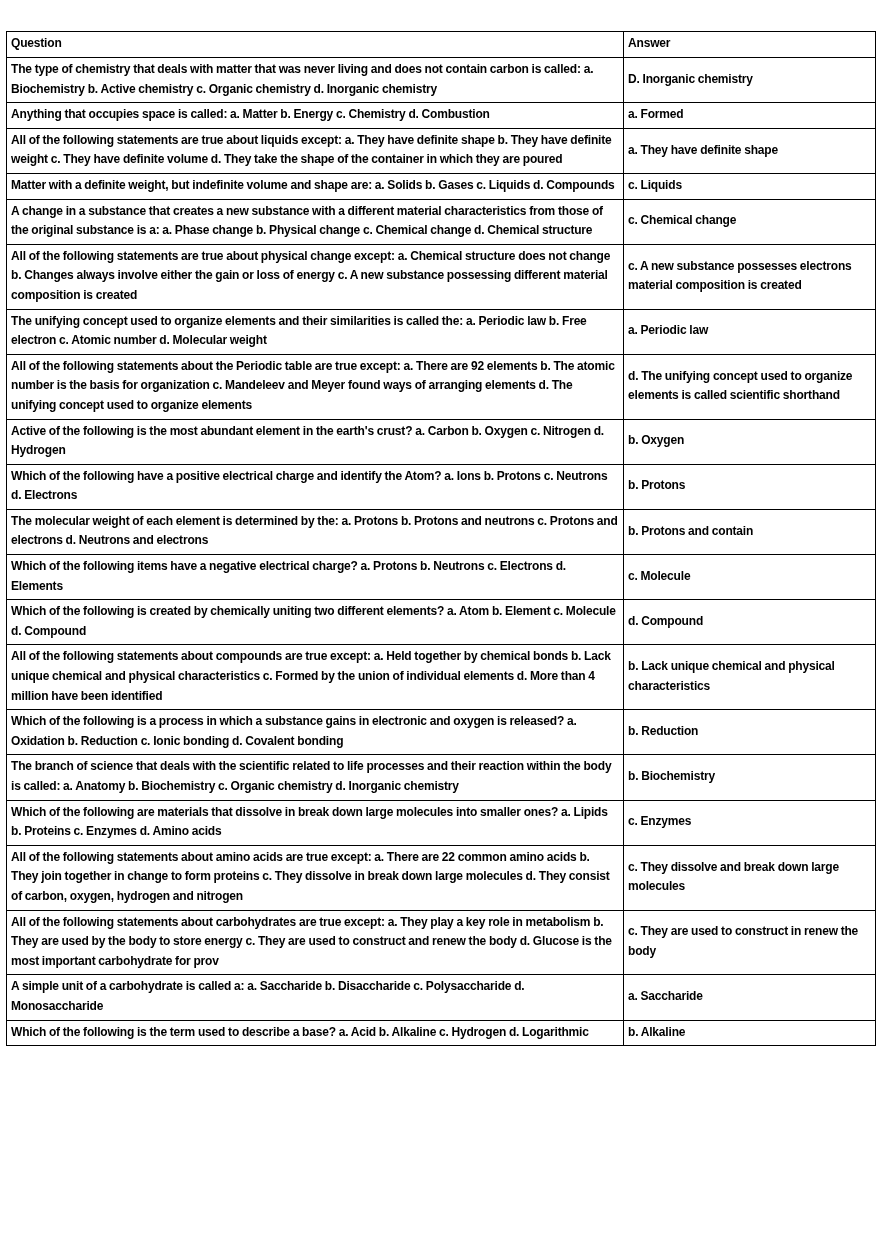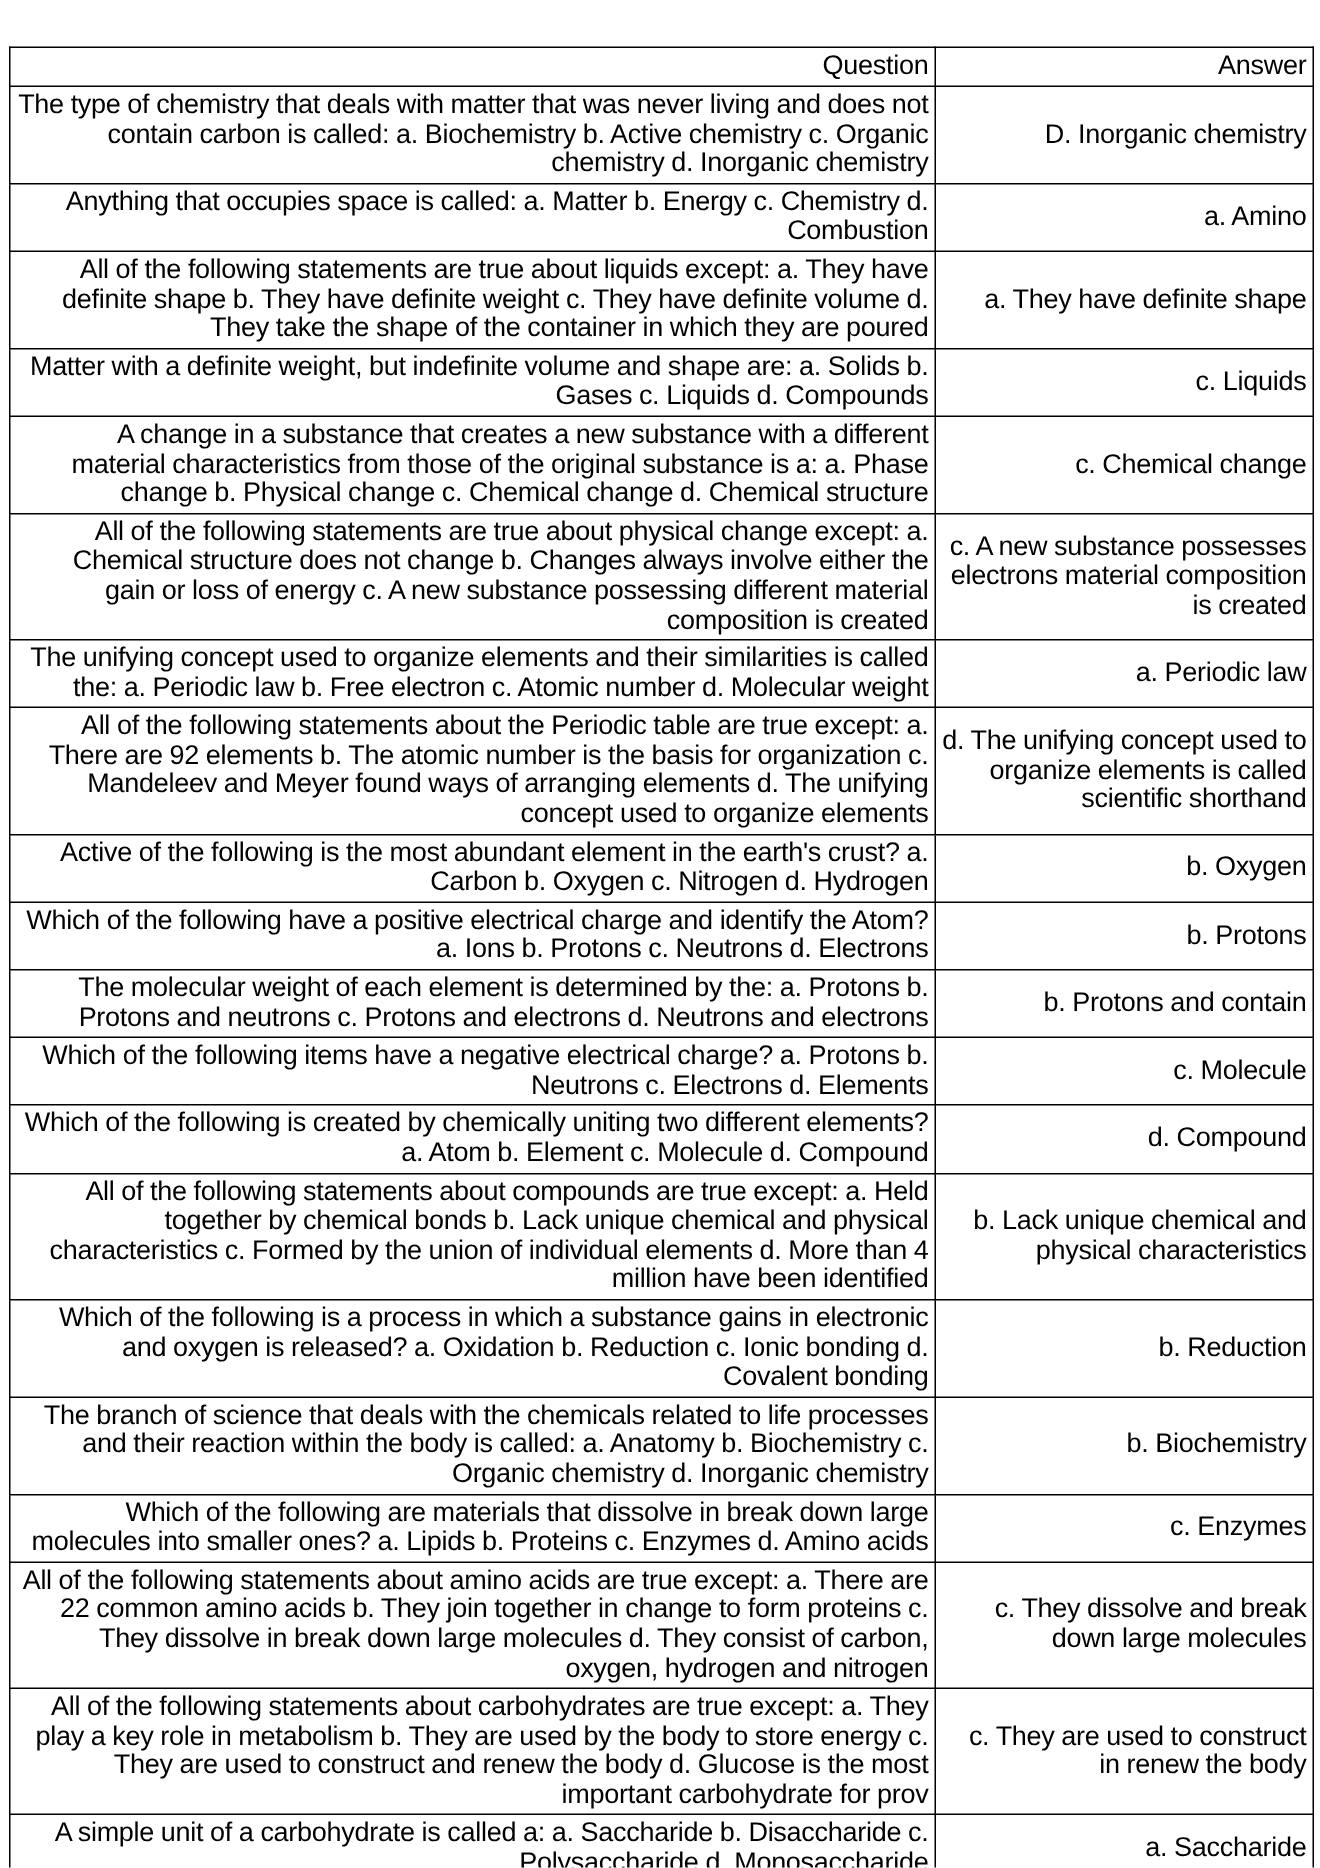--- a/index.html
+++ b/index.html
@@ -28,23 +28,23 @@
     border: 1.6px solid #000;
   }
   table.qa-table col.col-q { width: 617px; }
   table.qa-table col.col-a { width: 252px; }
 
   table.qa-table th,
   table.qa-table td {
     border: 1.1px solid #000;
     vertical-align: middle;
     padding: 2px 4px 3px 4px;
-    text-align: right;
-    font-weight: normal;
-    font-size: 18px;
+    text-align: left;
+    font-weight: bold;
+    font-size: 12px;
     line-height: 19.6px;
     letter-spacing: -0.18px;
     word-spacing: -0.3px;
   }
   table.qa-table thead th {
     height: 22px;
     padding-top: 1px;
     padding-bottom: 2px;
     border-bottom-width: 1.6px;
   }
@@ -88,21 +88,21 @@
           </td>
           <td class="a-cell">
             <span class="cell-text">D. Inorganic chemistry</span>
           </td>
         </tr>
         <tr>
           <td class="q-cell">
             <span class="cell-text">Anything that occupies space is called: a. Matter b. Energy c. Chemistry d. Combustion</span>
           </td>
           <td class="a-cell">
-            <span class="cell-text">a. Amino</span>
+            <span class="cell-text">a. Formed</span>
           </td>
         </tr>
         <tr>
           <td class="q-cell">
             <span class="cell-text">All of the following statements are true about liquids except: a. They have definite shape b. They have definite weight c. They have definite volume d. They take the shape of the container in which they are poured</span>
           </td>
           <td class="a-cell">
             <span class="cell-text">a. They have definite shape</span>
           </td>
         </tr>
@@ -197,21 +197,21 @@
         <tr>
           <td class="q-cell">
             <span class="cell-text">Which of the following is a process in which a substance gains in electronic and oxygen is released? a. Oxidation b. Reduction c. Ionic bonding d. Covalent bonding</span>
           </td>
           <td class="a-cell">
             <span class="cell-text">b. Reduction</span>
           </td>
         </tr>
         <tr>
           <td class="q-cell">
-            <span class="cell-text">The branch of science that deals with the chemicals related to life processes and their reaction within the body is called: a. Anatomy b. Biochemistry c. Organic chemistry d. Inorganic chemistry</span>
+            <span class="cell-text">The branch of science that deals with the scientific related to life processes and their reaction within the body is called: a. Anatomy b. Biochemistry c. Organic chemistry d. Inorganic chemistry</span>
           </td>
           <td class="a-cell">
             <span class="cell-text">b. Biochemistry</span>
           </td>
         </tr>
         <tr>
           <td class="q-cell">
             <span class="cell-text">Which of the following are materials that dissolve in break down large molecules into smaller ones? a. Lipids b. Proteins c. Enzymes d. Amino acids</span>
           </td>
           <td class="a-cell">

